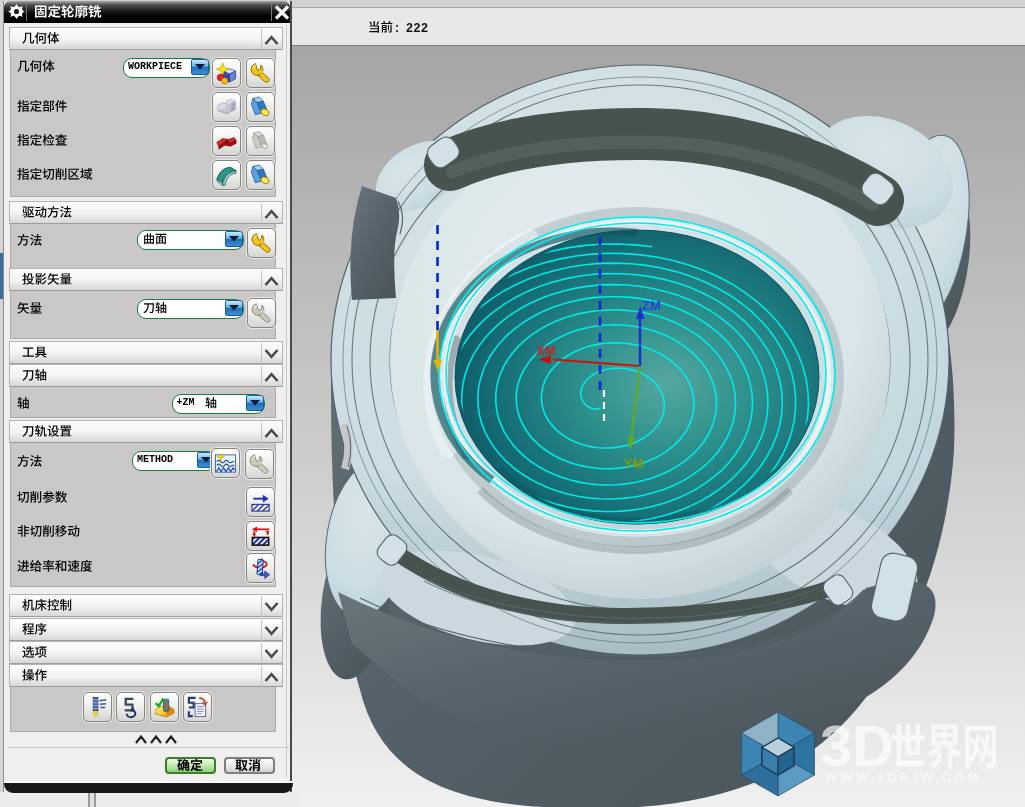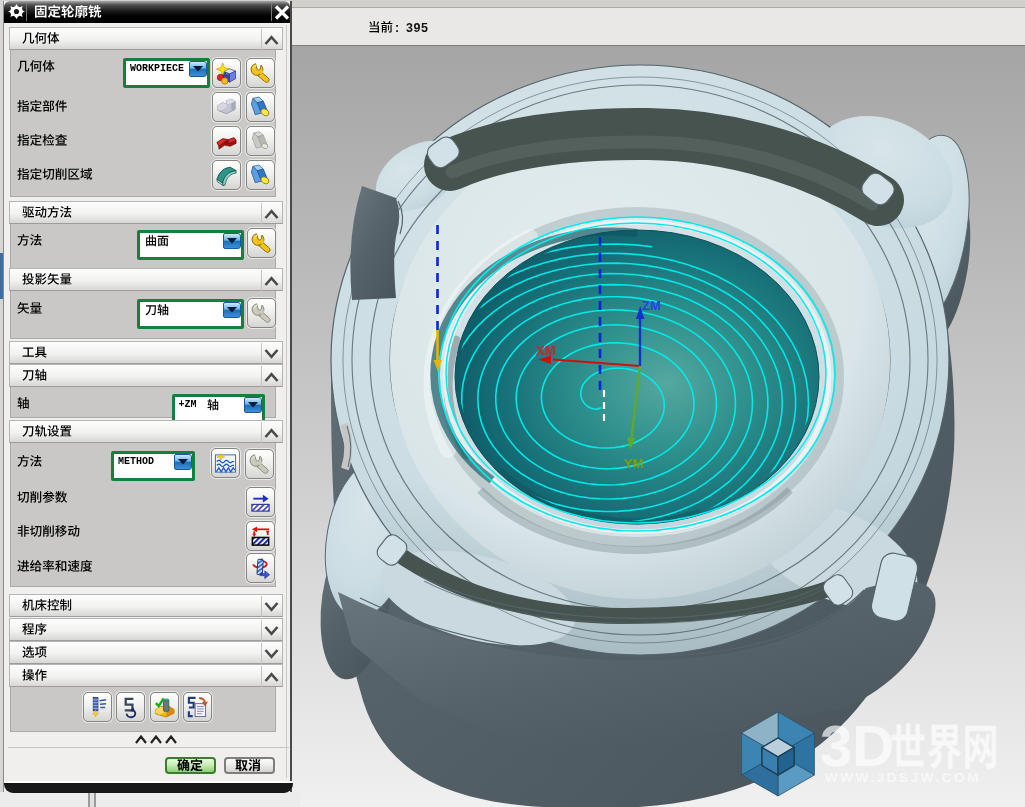--- a/index.html
+++ b/index.html
@@ -18,39 +18,39 @@
 .hdr{left:5px;width:274px;height:23px;background:linear-gradient(180deg,#fdfdfd 0%,#f2f2f1 55%,#d8d7d5 100%);
  border:1px solid #b5b5b3;border-bottom:1px solid #9d9d9b;}
 .hdr .cjk{position:absolute;left:12px;top:4px}
 .hdrarr{position:absolute;right:3px;top:7px;line-height:0}
 .hdrarr svg{display:block}
 .hdrsep{position:absolute;right:20px;top:1px;width:1px;height:21px;background:#c2c2c0}
 .grp{left:6px;width:266px;background:#c9c8c6;border:1px solid #aaaaa8;border-top:none}
 .btn{position:absolute;width:29px;height:30px;border:1px solid #858583;border-radius:5px;
  background:linear-gradient(180deg,#fff 0%,#f0f0ee 45%,#d5d5d3 100%);
  box-shadow:0 0 0 1px #e8e8e6;display:flex;align-items:center;justify-content:center}
-.combo{position:absolute;height:30px;background:#fff;border:3px solid #15803d;border-radius:2px;display:flex}
+.combo{position:absolute;height:20px;background:#fff;border:1px solid #15803d;border-radius:9px;display:flex}
 .combo .txt{font-family:"Liberation Mono",monospace;font-weight:bold;font-size:10px;
  line-height:16px;padding-left:4px;white-space:nowrap}
 .carr{position:absolute;right:0;top:0;width:18px;height:16px;border-radius:2px 3px 3px 2px;
  background:linear-gradient(180deg,#cfeafc 0%,#5fb2e8 45%,#1d6db8 50%,#3c8fd4 100%);
  border:1px solid #1a5a9a;display:flex;align-items:center;justify-content:center}
 .lbl{position:absolute}
 
 </style></head><body>
 <div class="abs" id="topbar"></div>
 <div class="abs" id="prompt"></div>
 <div class="abs" style="left:368px;top:21px"><svg width="27" height="15" style="overflow:visible">
       <g fill="#000" transform="translate(0,10.6) scale(0.01250,-0.01250)">
         <use href="#m5f53" x="0"></use>
         <use href="#m524d" x="1000"></use>
       </g>
     </svg></div>
 <div class="abs" style="left:395px;top:21px;font-weight:bold;font-size:12.5px;color:#111">:</div>
-<div class="abs" style="left:406px;top:21px;font-weight:bold;font-size:12.5px;color:#111;letter-spacing:0.5px">395</div>
+<div class="abs" style="left:406px;top:21px;font-weight:bold;font-size:12.5px;color:#111;letter-spacing:0.5px">222</div>
 <svg class="abs" style="left:292px;top:46px" width="733" height="761" viewBox="292 46 733 761">
 <defs>
 <linearGradient id="bgG" x1="0" y1="0" x2="0" y2="1">
 <stop offset="0" stop-color="#a5a5a5"></stop>
         <stop offset="0.55" stop-color="#cdcdcd"></stop>
         <stop offset="1" stop-color="#f0f0f0"></stop>
       </linearGradient>
 <linearGradient id="dkG" x1="0" y1="0" x2="0.8" y2="1">
 <stop offset="0" stop-color="#6b777d"></stop>
         <stop offset="0.5" stop-color="#57636a"></stop>
@@ -471,21 +471,21 @@
         </svg>
       </span>
     </div>
 <div class="abs grp" style="top:442px;height:144px"></div>
 <div class="lbl" style="left:13px;top:454px"><svg width="28" height="15" style="overflow:visible">
         <g fill="#000" transform="translate(0,10.7) scale(0.01260,-0.01260)">
           <use href="#m65b9" x="0"></use>
           <use href="#m6cd5" x="1000"></use>
         </g>
       </svg></div>
-<div class="combo" style="left:107px;top:450px;width:84px">
+<div class="combo" style="left:128px;top:450px;width:84px">
       <span class="txt">METHOD</span>
       <span class="carr">
         <svg width="12" height="8" viewBox="0 0 12 8">
           <path d="M1 1 L6 6.5 L11 1 Z" fill="#0a1a3a"></path>
         </svg>
       </span>
     </div>
 <div class="btn" style="left:207px;top:447px">
       <svg width="23" height="23" viewBox="0 0 24 24">
 <rect x="1.5" y="3" width="21" height="18" fill="#eef6fc" stroke="#3a6aa0" stroke-width="1"></rect>

